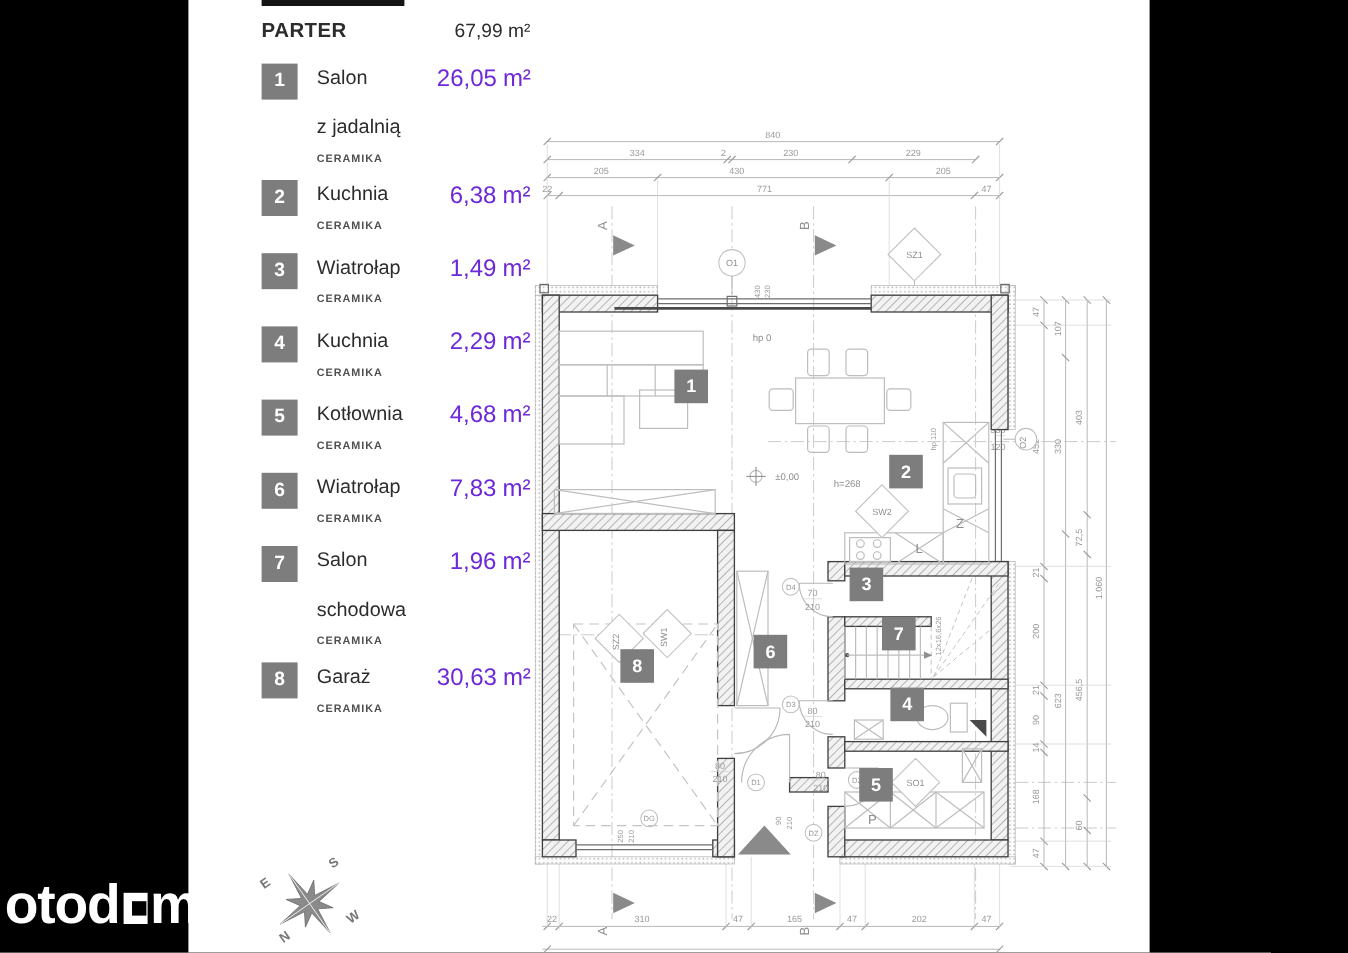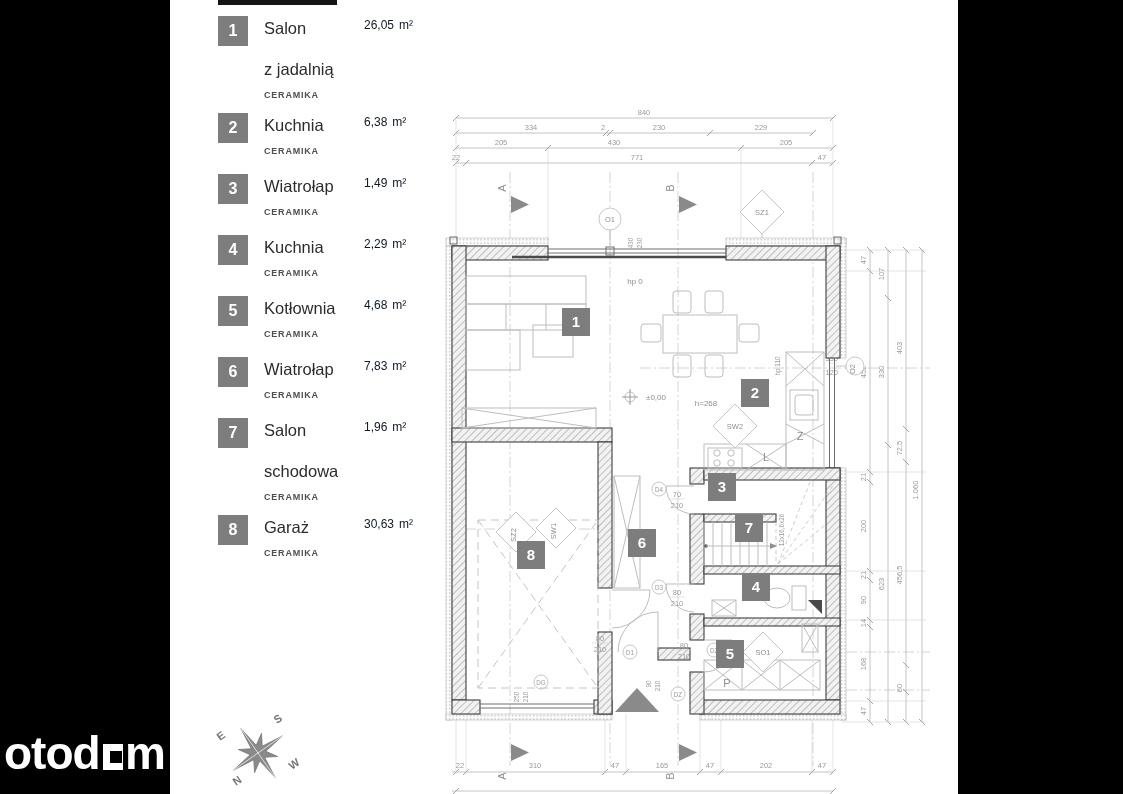--- a/index.html
+++ b/index.html
@@ -1,37 +1,37 @@
 <!DOCTYPE html>
 <html><head>
 <meta charset="utf-8">
 <style>
   html,body{margin:0;padding:0;background:#000;}
   .stage{position:relative;width:1123px;height:794px;background:#fff;overflow:hidden;
          font-family:"Liberation Sans",sans-serif;}
   .bar{position:absolute;top:0;height:794px;background:#000;}
-  .bar-left{left:0;width:170px;}
+  .bar-left{left:0;width:157px;}
   .bar-right{left:958px;width:165px;}
   .top-strip{position:absolute;left:218px;top:0;width:119px;height:5px;background:#151515;}
 
   
   .legend{position:absolute;left:218px;top:16px;width:224px;}
   .lg-head{display:flex;justify-content:space-between;align-items:baseline;margin-bottom:17px;}
   .lg-title{font-size:17px;font-weight:700;color:#2c2c2c;letter-spacing:.4px;}
   .lg-area{font-size:16px;color:#2c2c2c;}
   .lg-item{display:grid;grid-template-columns:30px 1fr 78px;column-gap:16px;
            align-items:start;margin-bottom:12px;}
   .lg-item.two{margin-bottom:7px;}
   .num-badge{width:30px;height:30px;background:#7d7d7d;color:#fff;font-size:16px;font-weight:700;
              display:flex;align-items:center;justify-content:center;}
   .lg-name{font-size:16.5px;color:#2c2c2c;line-height:21px;padding-top:2px;}
   .lg-name .l2:empty{display:none;}
   .lg-name .l2{display:block;margin-top:20px;}
   .lg-mat{font-size:9px;font-weight:700;color:#4f4f4f;letter-spacing:.8px;margin-top:5px;}
-  .lg-val{font-size:12px;color:#0f172a;padding-top:2px;white-space:nowrap;}
+  .lg-val{text-align:right;font-size:20px;color:#6d28d9;padding-top:2px;white-space:nowrap;}
   .lg-val .u{margin-left:5px;}
 
   
   .plan{position:absolute;left:440px;top:95px;width:520px;height:700px;}
   svg{font-family:"Liberation Sans",sans-serif;}
   .dl{stroke:#b5b5b5;stroke-width:.8;fill:none;}
   .xl{stroke:#d2d2d2;stroke-width:.6;fill:none;}
   .tick{stroke:#9a9a9a;stroke-width:.9;fill:none;}
   .ax{stroke:#c9c9c9;stroke-width:.8;stroke-dasharray:11 3 2 3;fill:none;}
   .dm{font-size:7.5px;fill:#9a9a9a;}
@@ -59,20 +59,27 @@
   .wm-sq{display:inline-block;width:26px;height:26px;background:#fff;position:relative;margin:8px 2px 0 3px;}
   .wm-sq::after{content:"";position:absolute;left:7px;top:7px;width:12px;height:12px;background:#000;}
 </style>
 </head>
 <body>
 
 <div class="stage">
   <div class="top-strip"></div>
 
   <div class="legend">
+    <div class="lg-head">
+      <span class="lg-title">PARTER</span>
+      <span class="lg-area">
+        <span>67,99</span>
+        <span class="u">m²</span>
+      </span>
+    </div>
 
     <div class="lg-item two">
       <div class="num-badge">1</div>
       <div class="lg-name">
         <span>Salon</span>
         <span class="l2">z jadalnią</span>
         <div class="lg-mat">CERAMIKA</div>
       </div>
       <div class="lg-val"><span>26,05</span><span class="u">m²</span></div>
     </div>

